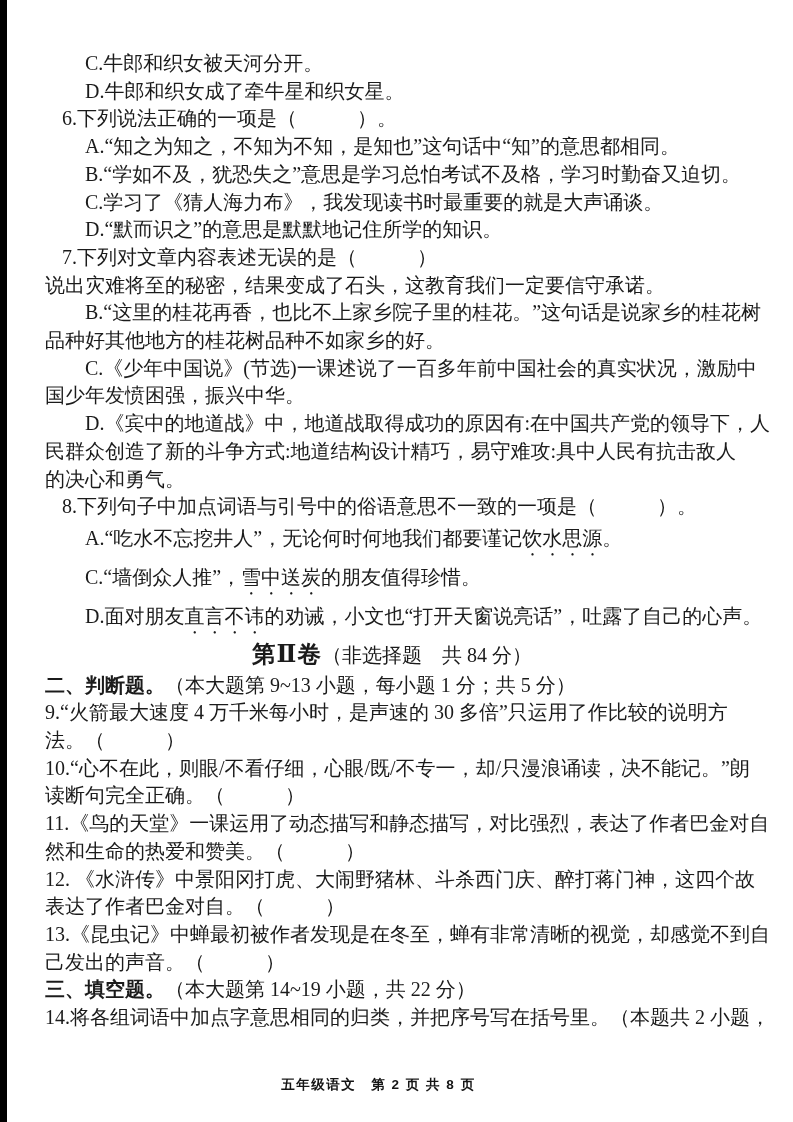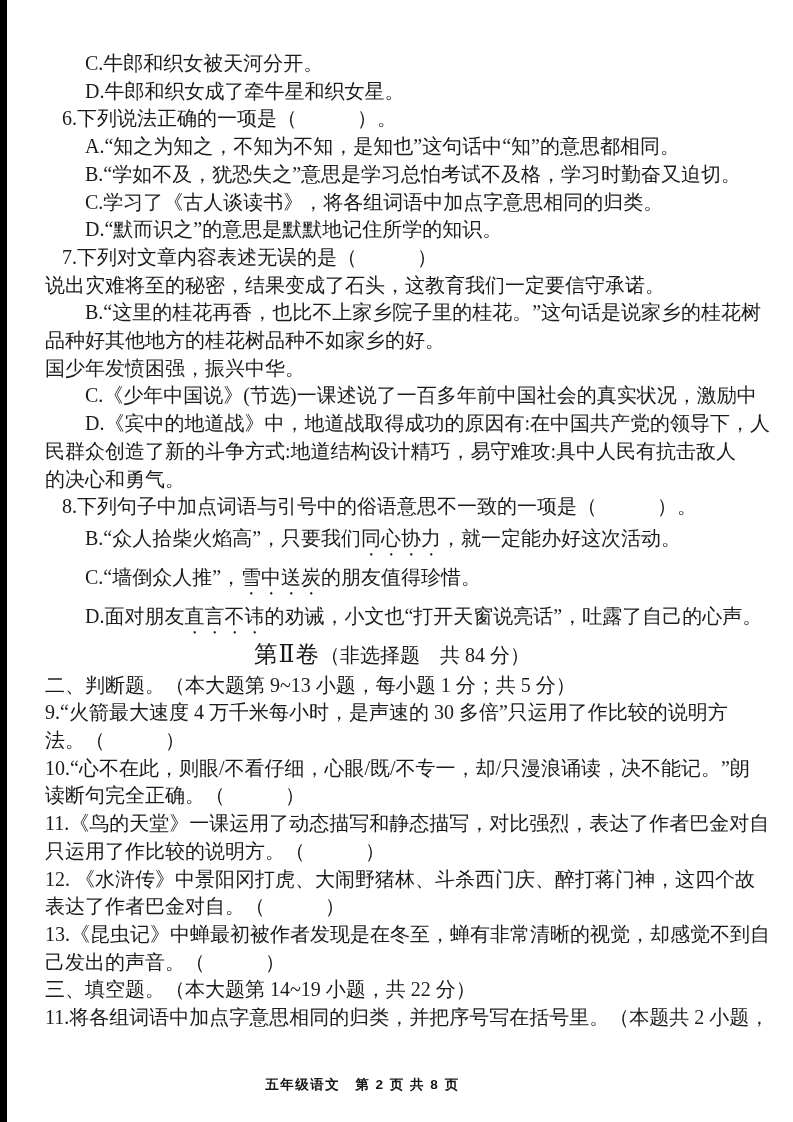--- a/index.html
+++ b/index.html
@@ -36,69 +36,70 @@
     padding-right: 48px;
     margin-top: 3px;
     margin-bottom: 2px;
   }
   .em {
     -webkit-text-emphasis: dot #1b1b1b;
     -webkit-text-emphasis-position: under right;
     text-emphasis: dot #1b1b1b;
     text-emphasis-position: under right;
   }
-  .bold { font-weight: normal; }
+  .bold { font-weight: bold; }
   .big  { font-size: 23.5px; letter-spacing: 1px; }
   .footer {
     position: absolute;
     left: 0; top: 1076px;
     width: 725px;
     text-align: center;
     font-family: "Liberation Sans", "DejaVu Sans", sans-serif;
     font-size: 13.5px;
     font-weight: 600;
     color: #151515;
     letter-spacing: 1.5px;
+    padding-left: 16px;
   }
 </style>
 </head>
 <body>
 
 <div class="scan-edge"></div>
 
 <div class="exam-body">
     <div class="line opt"><span>C.牛郎和织女被天河分开。</span></div>
     <div class="line opt"><span>D.牛郎和织女成了牵牛星和织女星。</span></div>
     <div class="line q"><span>6.下列说法正确的一项是（　　　）。</span></div>
     <div class="line opt"><span>A.“知之为知之，不知为不知，是知也”这句话中“知”的意思都相同。</span></div>
     <div class="line opt"><span>B.“学如不及，犹恐失之”意思是学习总怕考试不及格，学习时勤奋又迫切。</span></div>
-    <div class="line opt"><span>C.学习了《古人谈读书》，将各组词语中加点字意思相同的归类。</span></div>
+    <div class="line opt"><span>C.学习了《猜人海力布》，我发现读书时最重要的就是大声诵谈。</span></div>
     <div class="line opt"><span>D.“默而识之”的意思是默默地记住所学的知识。</span></div>
     <div class="line q"><span>7.下列对文章内容表述无误的是（　　　）</span></div>
     <div class="line cont"><span>说出灾难将至的秘密，结果变成了石头，这教育我们一定要信守承诺。</span></div>
     <div class="line opt"><span>B.“这里的桂花再香，也比不上家乡院子里的桂花。”这句话是说家乡的桂花树</span></div>
     <div class="line cont"><span>品种好其他地方的桂花树品种不如家乡的好。</span></div>
+    <div class="line opt"><span>C.《少年中国说》(节选)一课述说了一百多年前中国社会的真实状况，激励中</span></div>
     <div class="line cont"><span>国少年发愤困强，振兴中华。</span></div>
-    <div class="line opt"><span>C.《少年中国说》(节选)一课述说了一百多年前中国社会的真实状况，激励中</span></div>
     <div class="line opt"><span>D.《宾中的地道战》中，地道战取得成功的原因有:在中国共产党的领导下，人</span></div>
     <div class="line cont"><span>民群众创造了新的斗争方式:地道结构设计精巧，易守难攻:具中人民有抗击敌人</span></div>
     <div class="line cont"><span>的决心和勇气。</span></div>
     <div class="line q"><span>8.下列句子中加点词语与引号中的俗语意思不一致的一项是（　　　）。</span></div>
-    <div class="line opt sp"><span>B.“众人拾柴火焰高”，只要我们</span><span class="em">同心协力</span><span>，就一定能办好这次活动。</span></div>
+    <div class="line opt sp"><span>A.“吃水不忘挖井人”，无论何时何地我们都要谨记</span><span class="em">饮水思源</span><span>。</span></div>
     <div class="line opt sp"><span>C.“墙倒众人推”，</span><span class="em">雪中送炭</span><span>的朋友值得珍惜。</span></div>
     <div class="line opt sp"><span>D.面对朋友</span><span class="em">直言不讳</span><span>的劝诫，小文也“打开天窗说亮话”，吐露了自己的心声。</span></div>
     <div class="line center"><span class="bold big">第Ⅱ卷</span><span>（非选择题　共 84 分）</span></div>
     <div class="line cont"><span class="bold">二、判断题。</span><span>（本大题第 9~13 小题，每小题 1 分；共 5 分）</span></div>
     <div class="line cont"><span>9.“火箭最大速度 4 万千米每小时，是声速的 30 多倍”只运用了作比较的说明方</span></div>
     <div class="line cont"><span>法。（　　　）</span></div>
     <div class="line cont"><span>10.“心不在此，则眼/不看仔细，心眼/既/不专一，却/只漫浪诵读，决不能记。”朗</span></div>
     <div class="line cont"><span>读断句完全正确。（　　　）</span></div>
     <div class="line cont"><span>11.《鸟的天堂》一课运用了动态描写和静态描写，对比强烈，表达了作者巴金对自</span></div>
-    <div class="line cont"><span>只运用了作比较的说明方。（　　　）</span></div>
+    <div class="line cont"><span>然和生命的热爱和赞美。（　　　）</span></div>
     <div class="line cont"><span>12. 《水浒传》中景阳冈打虎、大闹野猪林、斗杀西门庆、醉打蒋门神，这四个故</span></div>
     <div class="line cont"><span>表达了作者巴金对自。（　　　）</span></div>
     <div class="line cont"><span>13.《昆虫记》中蝉最初被作者发现是在冬至，蝉有非常清晰的视觉，却感觉不到自</span></div>
     <div class="line cont"><span>己发出的声音。（　　　）</span></div>
     <div class="line cont"><span class="bold">三、填空题。</span><span>（本大题第 14~19 小题，共 22 分）</span></div>
-    <div class="line cont"><span>11.将各组词语中加点字意思相同的归类，并把序号写在括号里。（本题共 2 小题，</span></div>
+    <div class="line cont"><span>14.将各组词语中加点字意思相同的归类，并把序号写在括号里。（本题共 2 小题，</span></div>
   </div>
 
 <div class="footer">五年级语文　第 2 页 共 8 页</div>
 
 </body></html>

